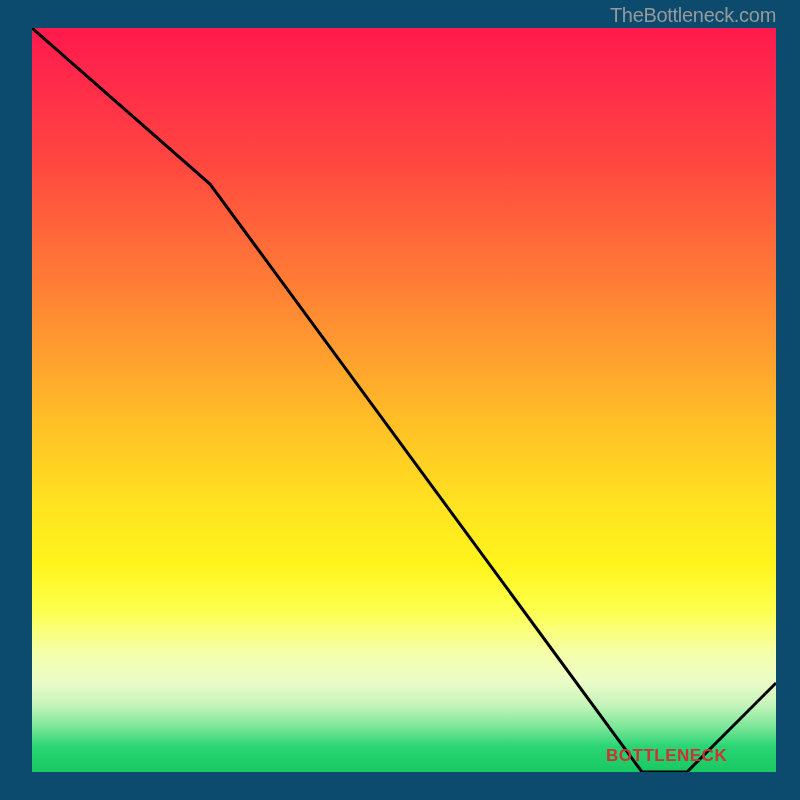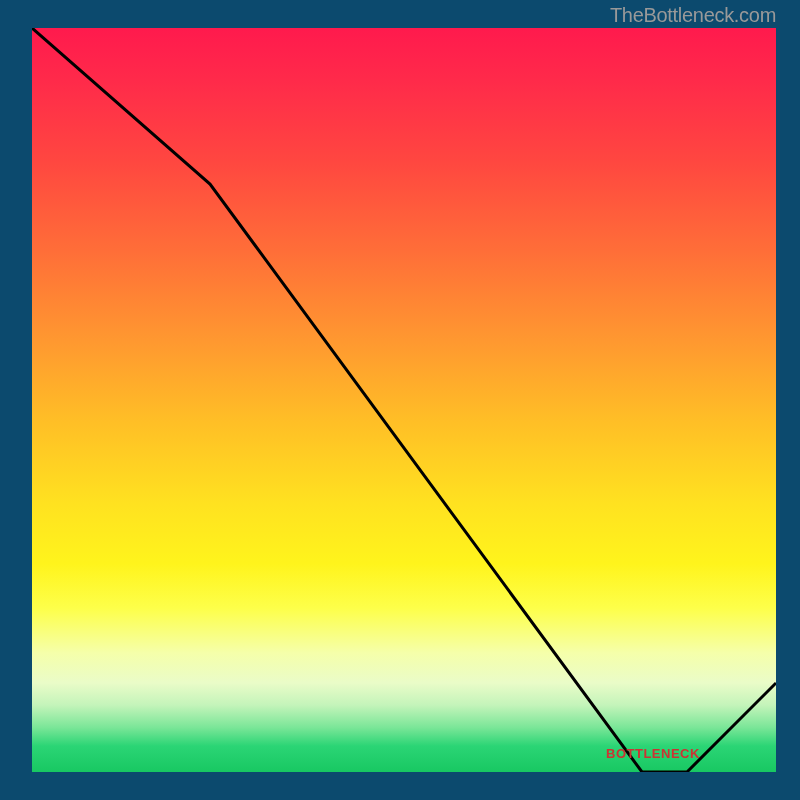--- a/index.html
+++ b/index.html
@@ -42,21 +42,21 @@
       #c4f4ba 91%,
       #7be698 94%,
       #2bd575 96.5%,
       #18c862 100%
     );
   }
   .brand-label {
     position: absolute;
     color: #cc3333;
     font-family: Arial, sans-serif;
-    font-size: 13px;
+    font-size: 17px;
     font-weight: bold;
     letter-spacing: 0.5px;
     z-index: 3;
   }
   svg.curve {
     position: absolute;
     left: 0;
     top: 0;
     width: 100%;
     height: 100%;

